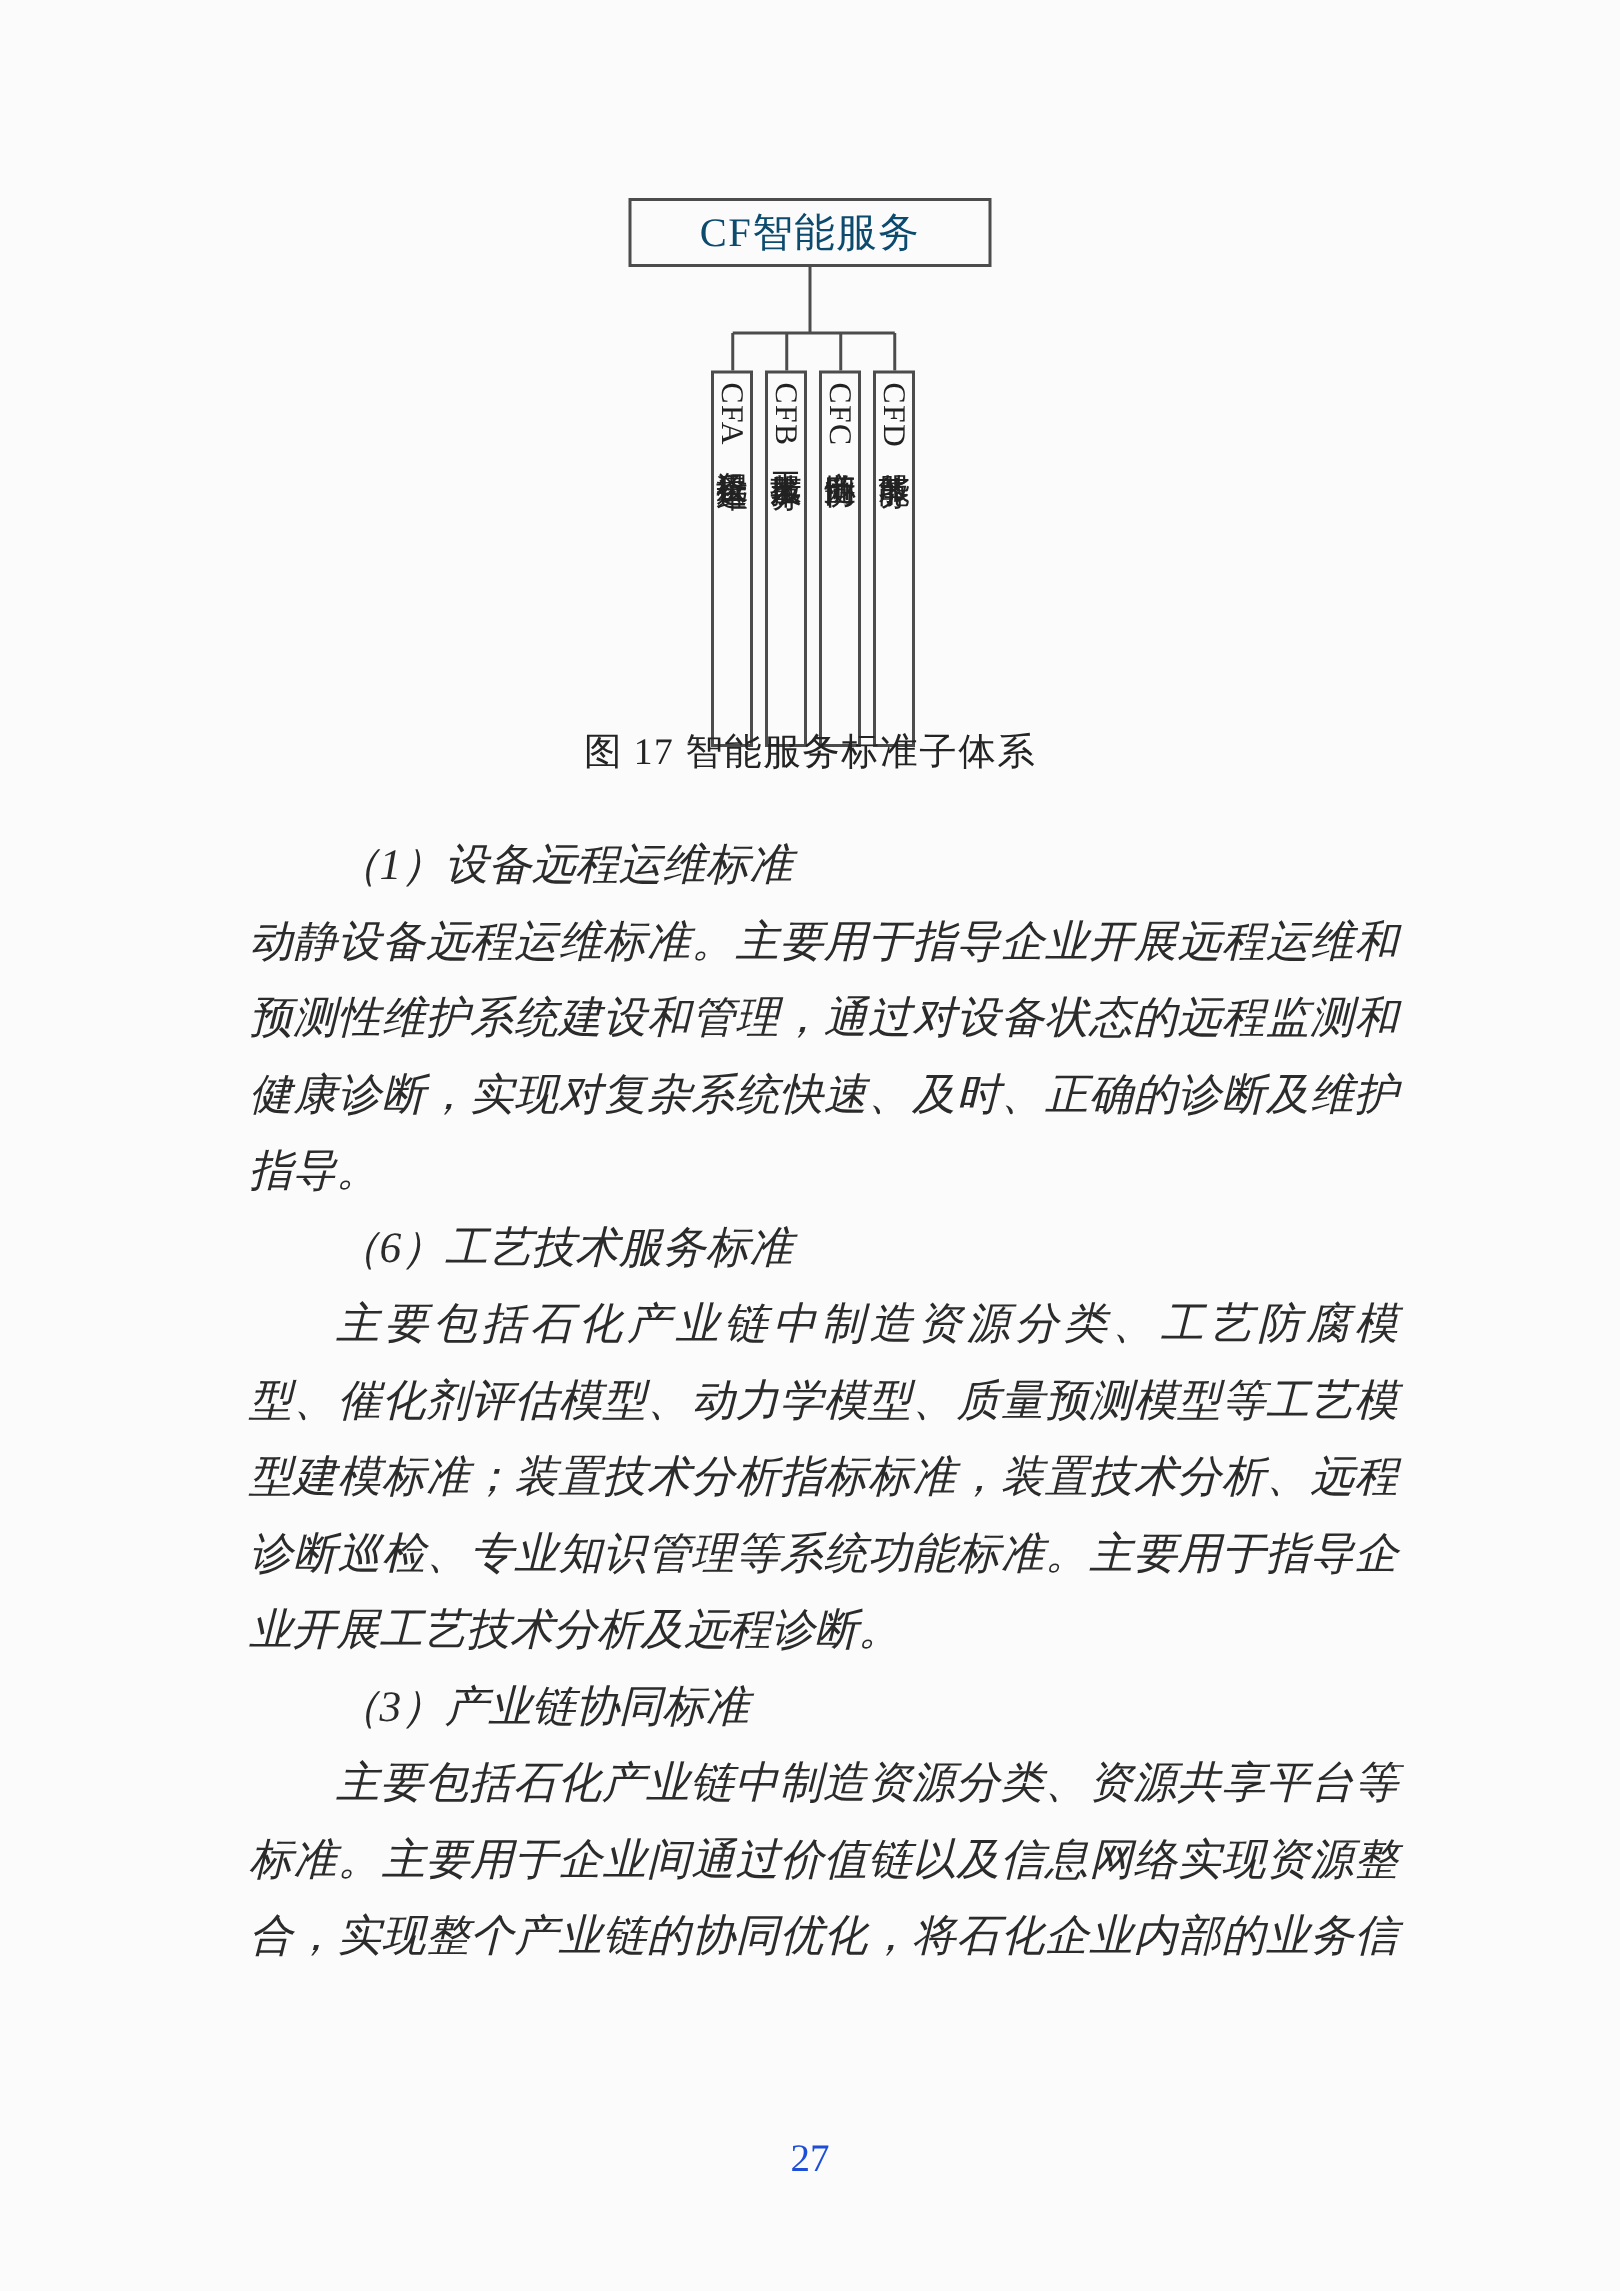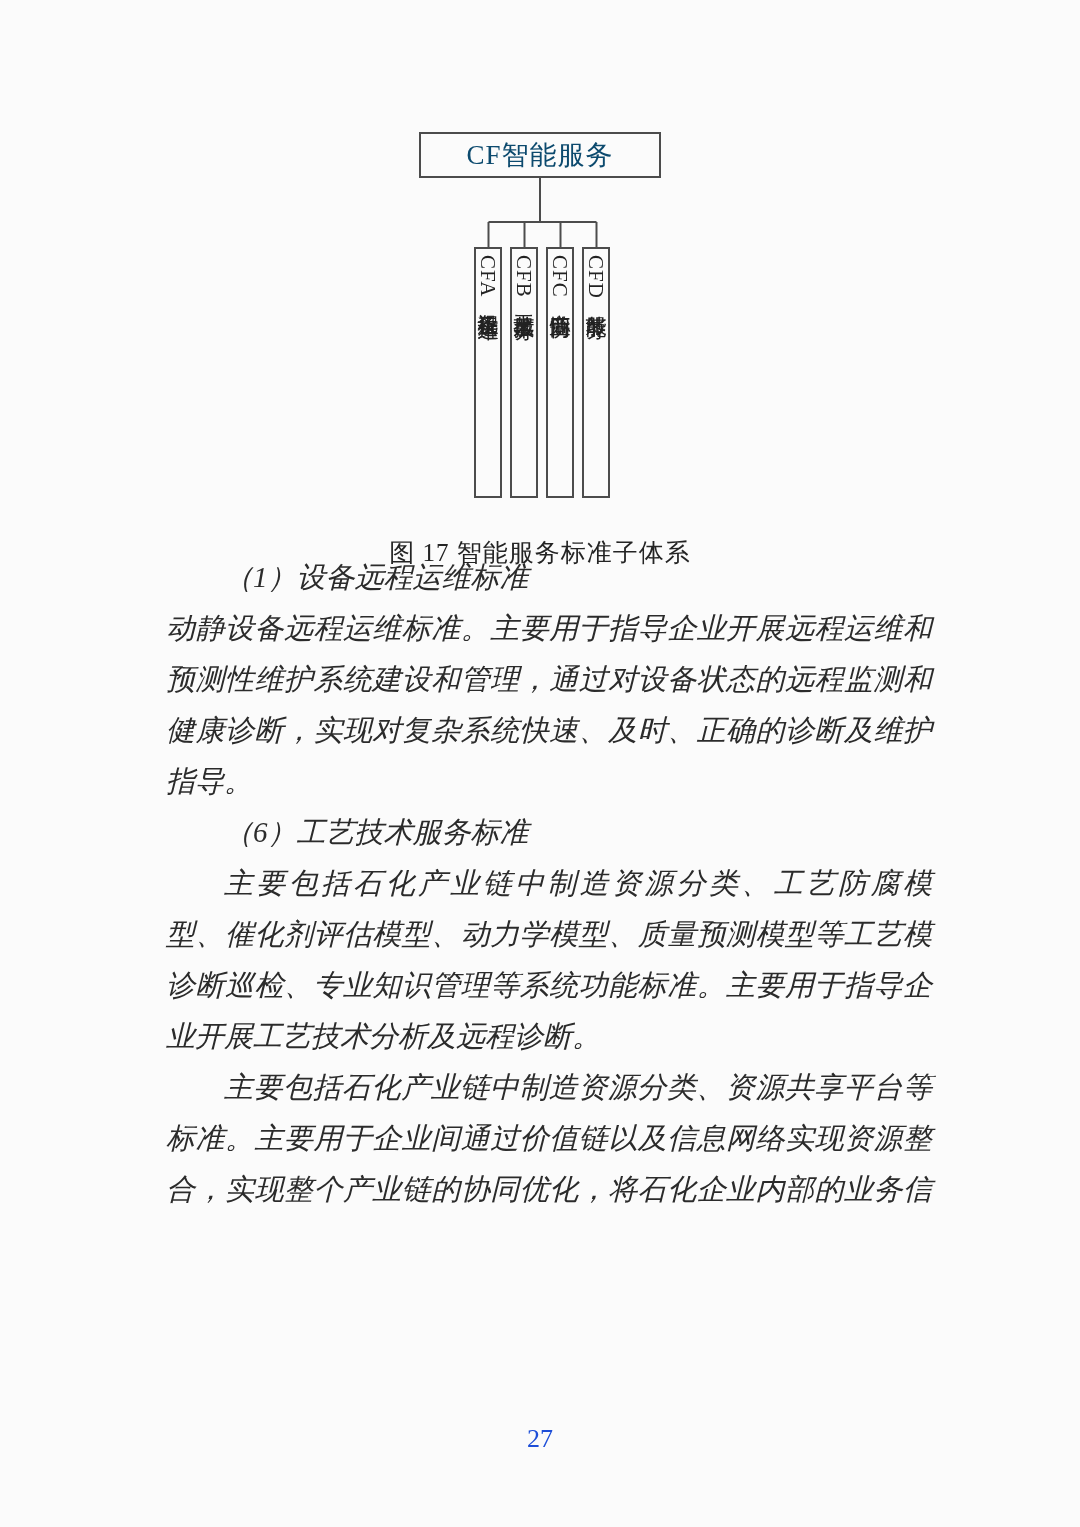--- a/index.html
+++ b/index.html
@@ -45,21 +45,21 @@
     letter-spacing:1px;
     padding-top:6px;
     color:#222;
     white-space:nowrap;
   }
   .bar:nth-child(1){left:474px;}
   .bar:nth-child(2){left:510px;}
   .bar:nth-child(3){left:546px;}
   .bar:nth-child(4){left:582px;}
   .figure-caption{
-    position:absolute;left:0;top:536px;width:1080px;height:32px;
+    position:absolute;left:0;top:484px;width:1080px;height:32px;
     text-align:center;font-size:25px;color:#242424;letter-spacing:1px;
   }
   
   .body-text{
     position:absolute;left:166px;top:552px;width:766px;
     font-size:29px;color:var(--text-color);
   }
   .line{
     height:51px;line-height:51px;
     white-space:nowrap;
@@ -115,22 +115,24 @@
 
   <div class="body-text" id="bodyText">
       <div class="line indent">（1）设备远程运维标准</div>
       <div class="line justify">动静设备远程运维标准。主要用于指导企业开展远程运维和</div>
       <div class="line justify">预测性维护系统建设和管理，通过对设备状态的远程监测和</div>
       <div class="line justify">健康诊断，实现对复杂系统快速、及时、正确的诊断及维护</div>
       <div class="line">指导。</div>
       <div class="line indent">（6）工艺技术服务标准</div>
       <div class="line indent justify">主要包括石化产业链中制造资源分类、工艺防腐模</div>
       <div class="line justify">型、催化剂评估模型、动力学模型、质量预测模型等工艺模</div>
+      <div class="line justify">型建模标准；装置技术分析指标标准，装置技术分析、远程</div>
       <div class="line justify">诊断巡检、专业知识管理等系统功能标准。主要用于指导企</div>
       <div class="line">业开展工艺技术分析及远程诊断。</div>
+      <div class="line indent">（3）产业链协同标准</div>
       <div class="line indent justify">主要包括石化产业链中制造资源分类、资源共享平台等</div>
       <div class="line justify">标准。主要用于企业间通过价值链以及信息网络实现资源整</div>
       <div class="line justify">合，实现整个产业链的协同优化，将石化企业内部的业务信</div>
     </div>
 
   <div class="page-number">27</div>
 
 </div>
 
 </body></html>

